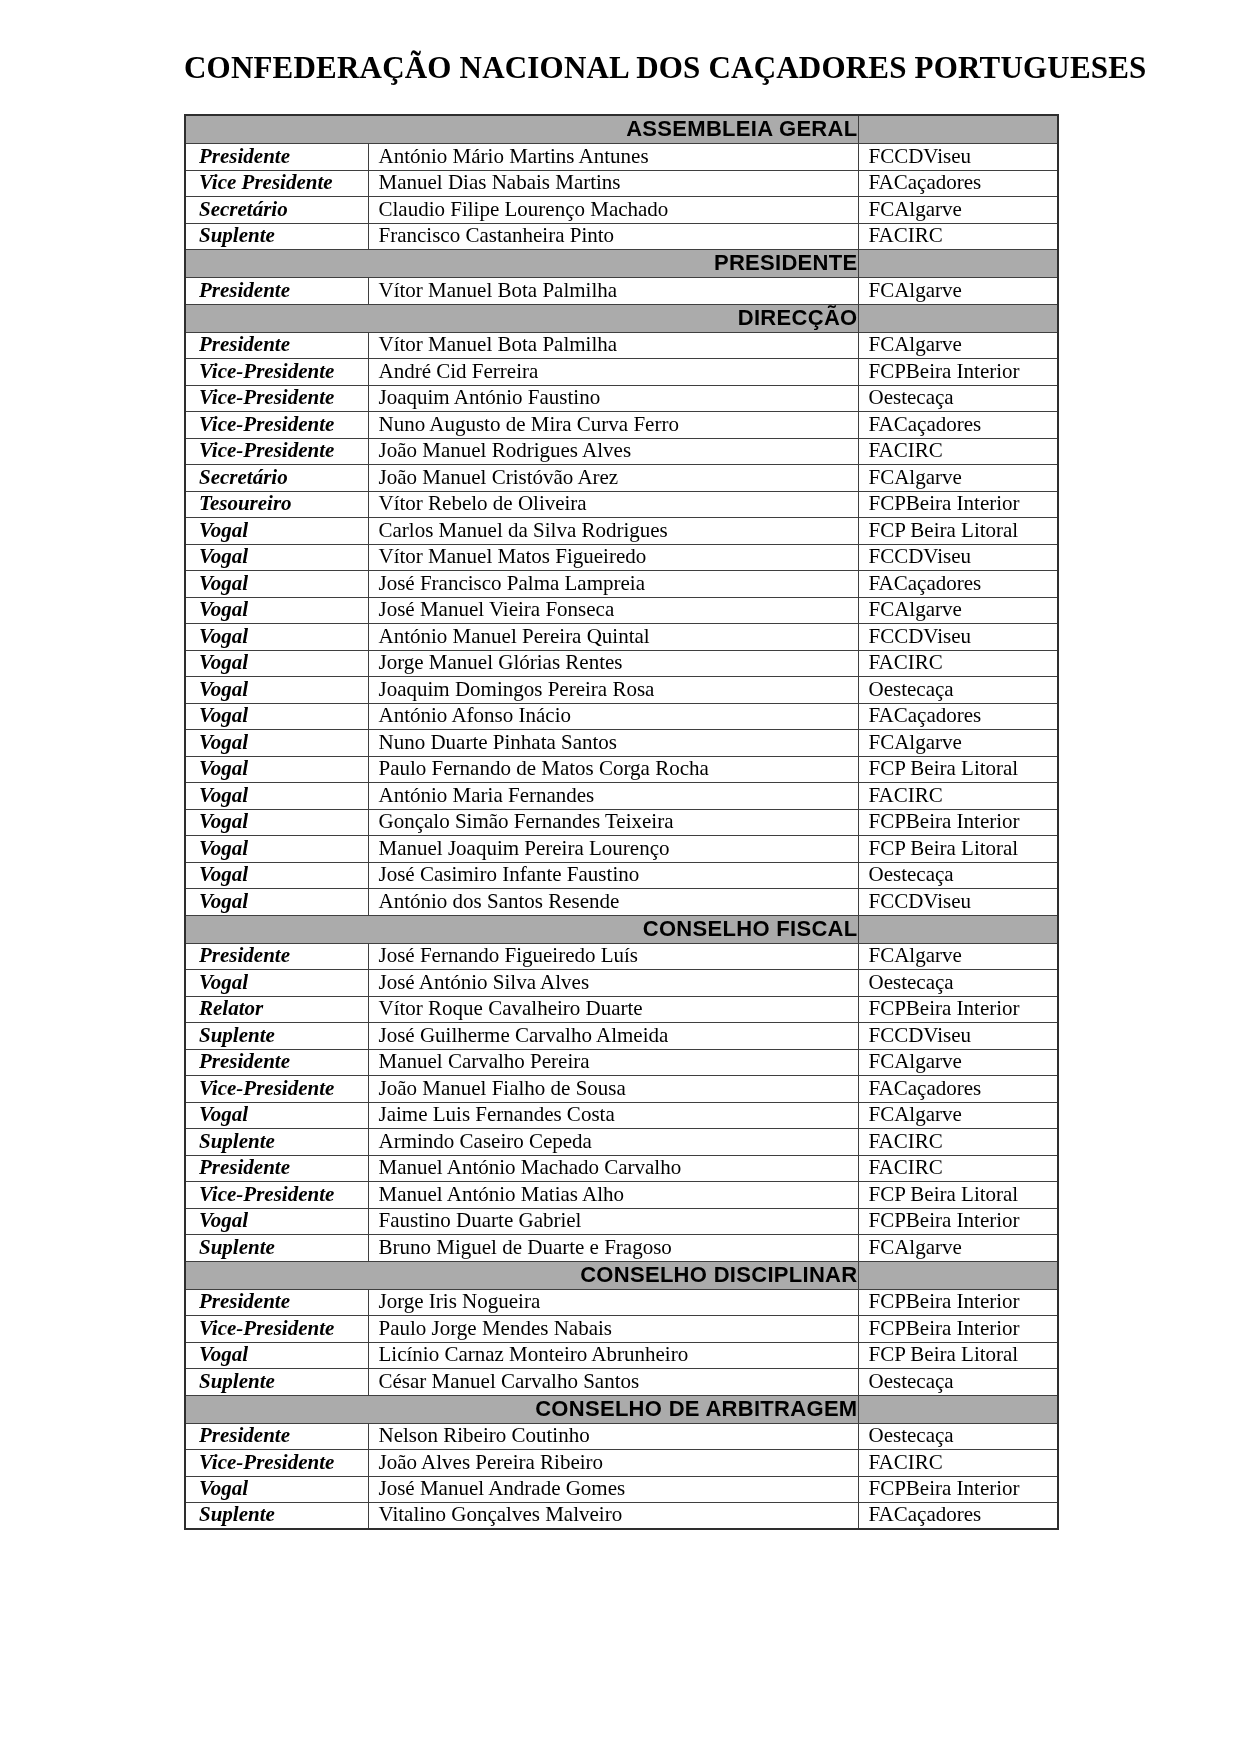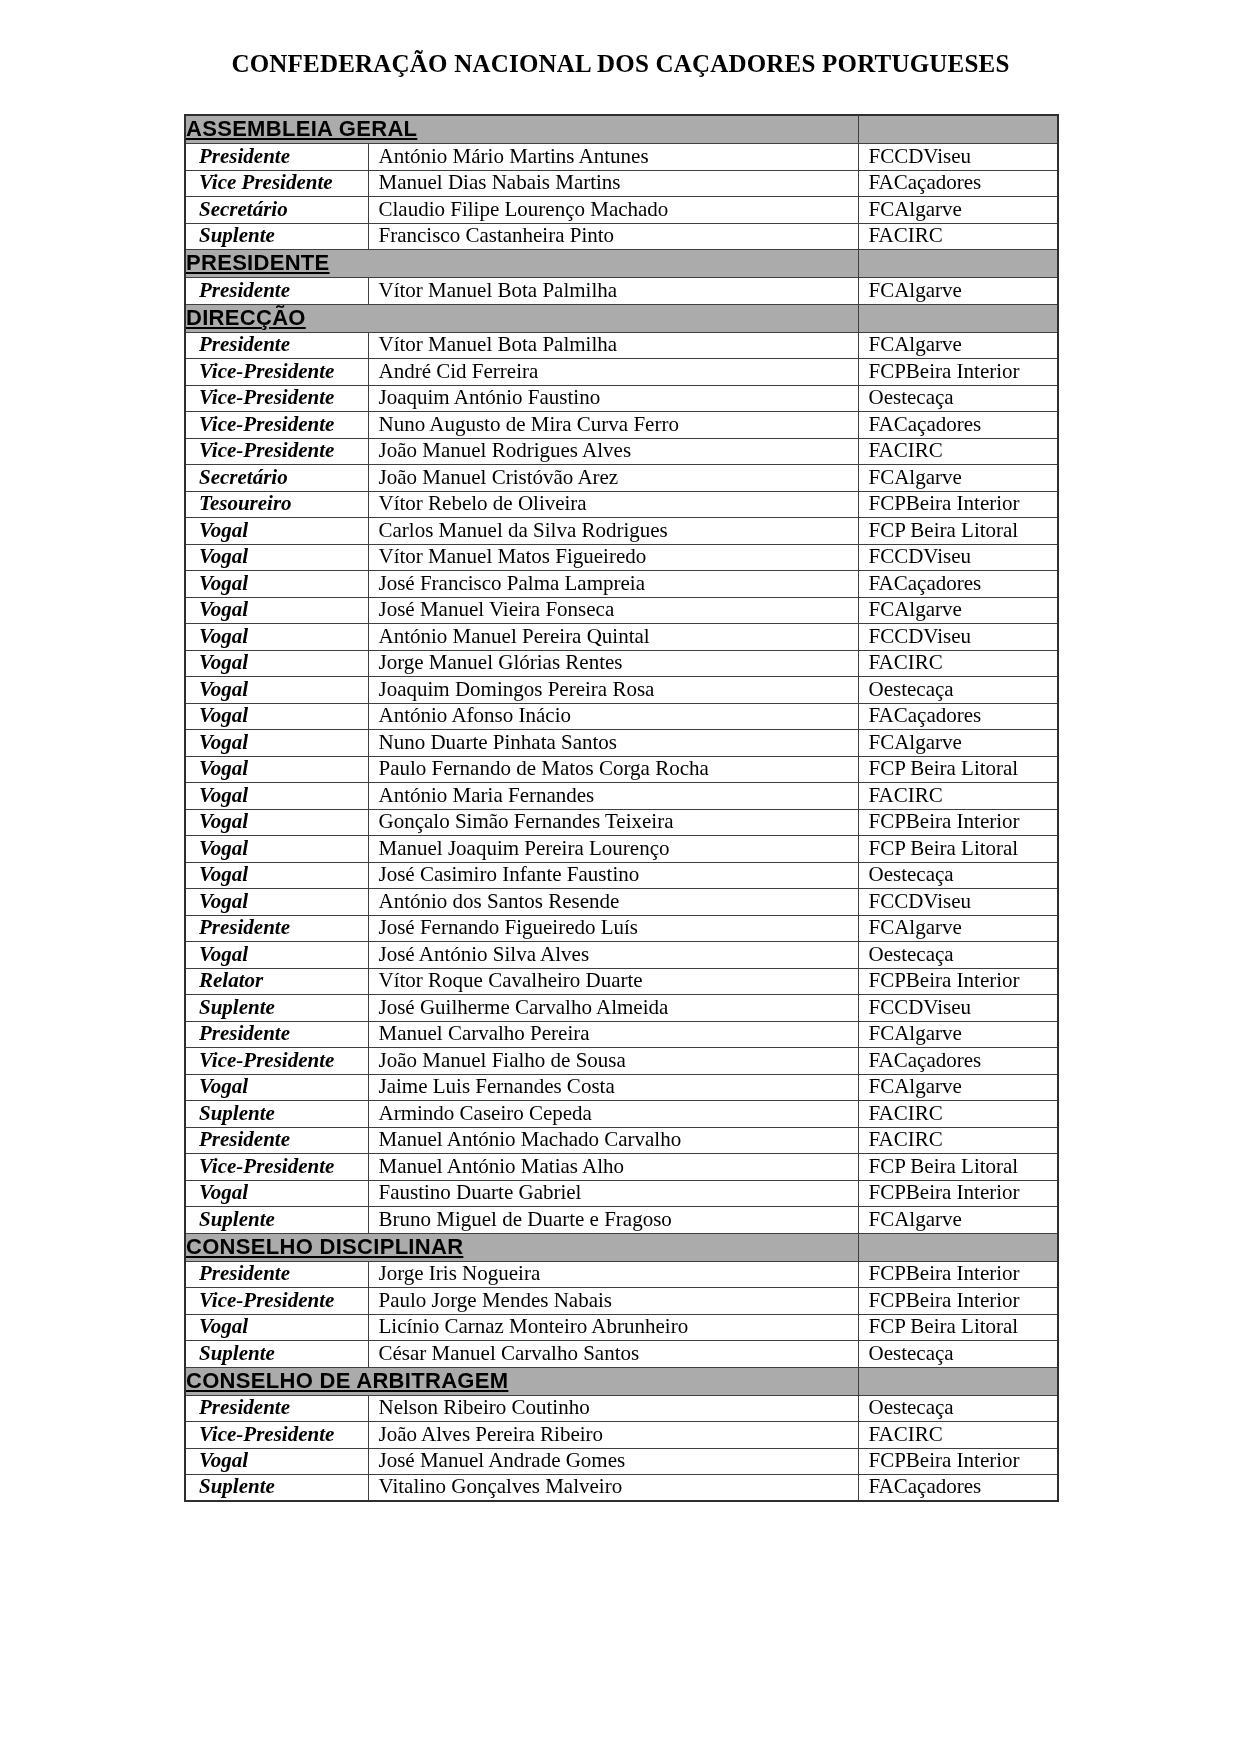--- a/index.html
+++ b/index.html
@@ -12,24 +12,23 @@
     height: 1755px;
     position: relative;
     font-family: "Liberation Serif", "DejaVu Serif", serif;
     color: #000000;
   }
   .page-title {
     position: absolute;
     top: 50px;
     left: 184px;
     width: 873px;
-    text-align: center;
     font-family: "Liberation Serif", "DejaVu Serif", serif;
     font-weight: bold;
-    font-size: 25px;
+    font-size: 31px;
     letter-spacing: 0.2px;
     white-space: nowrap;
   }
   table.board {
     position: absolute;
     top: 114px;
     left: 184px;
     width: 873px;
     table-layout: fixed;
     border-collapse: collapse;
@@ -52,27 +51,26 @@
   td.role-cell {
     font-weight: bold;
     font-style: italic;
     padding-left: 13px !important;
   }
   tr.section-row td {
     height: 28px;
     background: #ABABAB;
   }
   td.section-cell {
-    text-align: left;
+    text-align: right;
     font-family: "Liberation Sans", "DejaVu Sans", sans-serif;
     font-weight: bold;
     font-size: 22px;
     letter-spacing: 0.3px;
     padding: 0 0 1px 0;
-    text-decoration: underline;
   }
 </style>
 </head>
 <body>
 
 <div class="page-title">CONFEDERAÇÃO NACIONAL DOS CAÇADORES PORTUGUESES</div>
 
 <table class="board">
   <colgroup>
     <col style="width:183px">
@@ -220,20 +218,24 @@
       <tr class="member-row">
         <td class="role-cell">Vogal</td>
         <td class="person-cell">José Casimiro Infante Faustino</td>
         <td class="org-cell">Oestecaça</td>
       </tr>
       <tr class="member-row">
         <td class="role-cell">Vogal</td>
         <td class="person-cell">António dos Santos Resende</td>
         <td class="org-cell">FCCDViseu</td>
       </tr>
+      <tr class="section-row">
+        <td class="section-cell" colspan="2">CONSELHO FISCAL</td>
+        <td></td>
+      </tr>
       <tr class="member-row">
         <td class="role-cell">Presidente</td>
         <td class="person-cell">José Fernando Figueiredo Luís</td>
         <td class="org-cell">FCAlgarve</td>
       </tr>
       <tr class="member-row">
         <td class="role-cell">Vogal</td>
         <td class="person-cell">José António Silva Alves</td>
         <td class="org-cell">Oestecaça</td>
       </tr>

